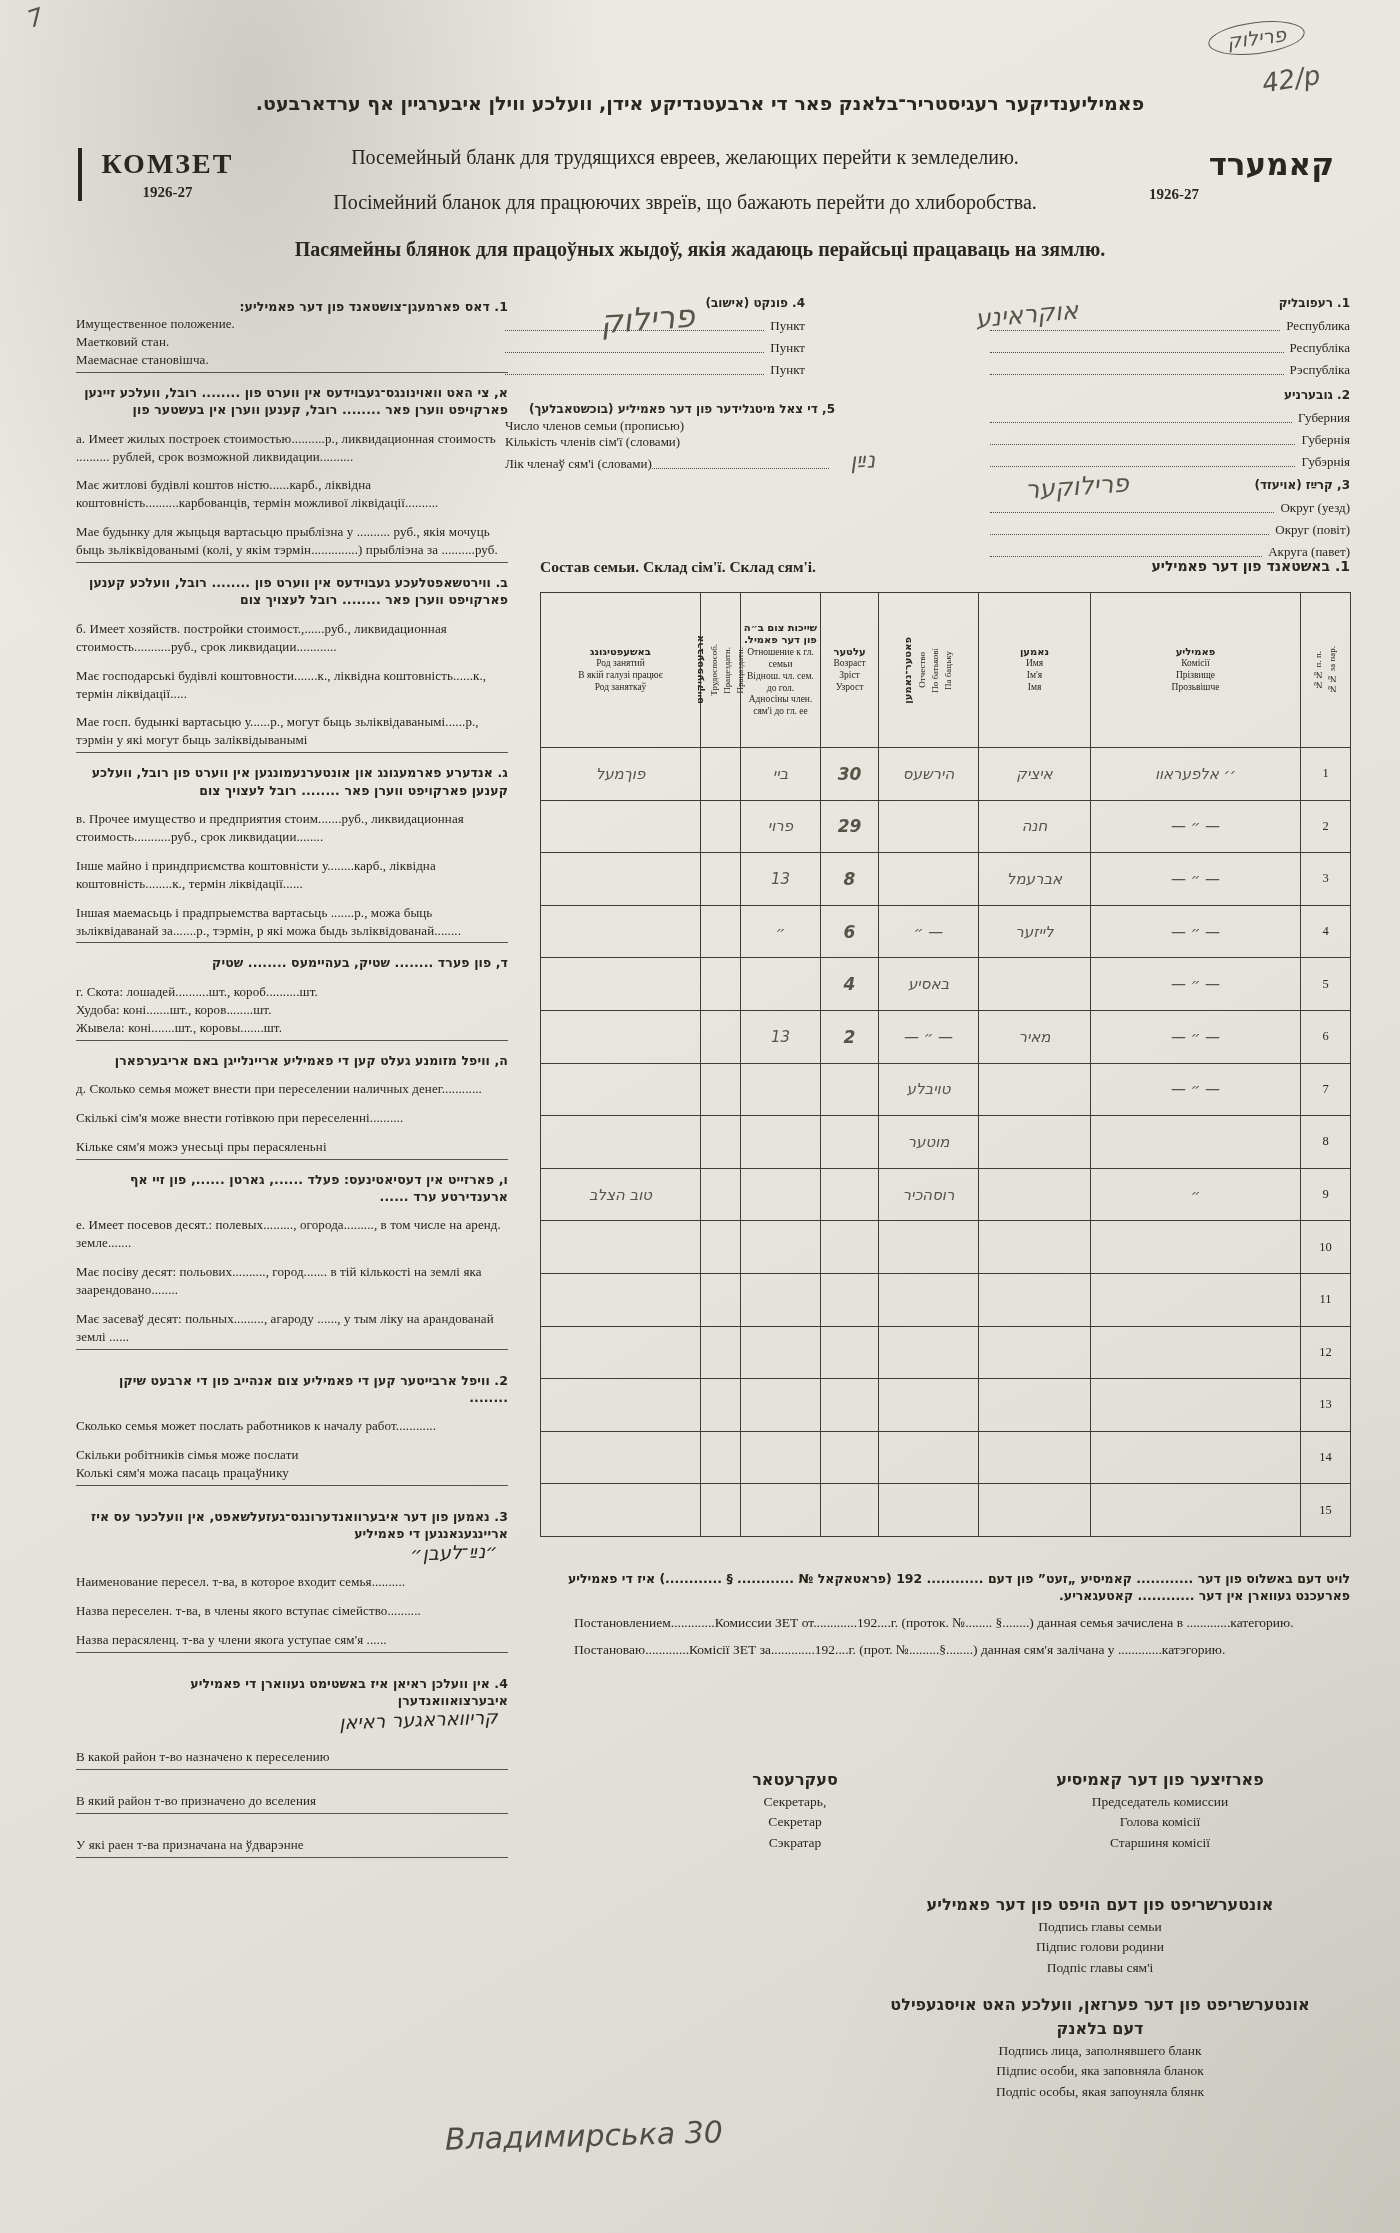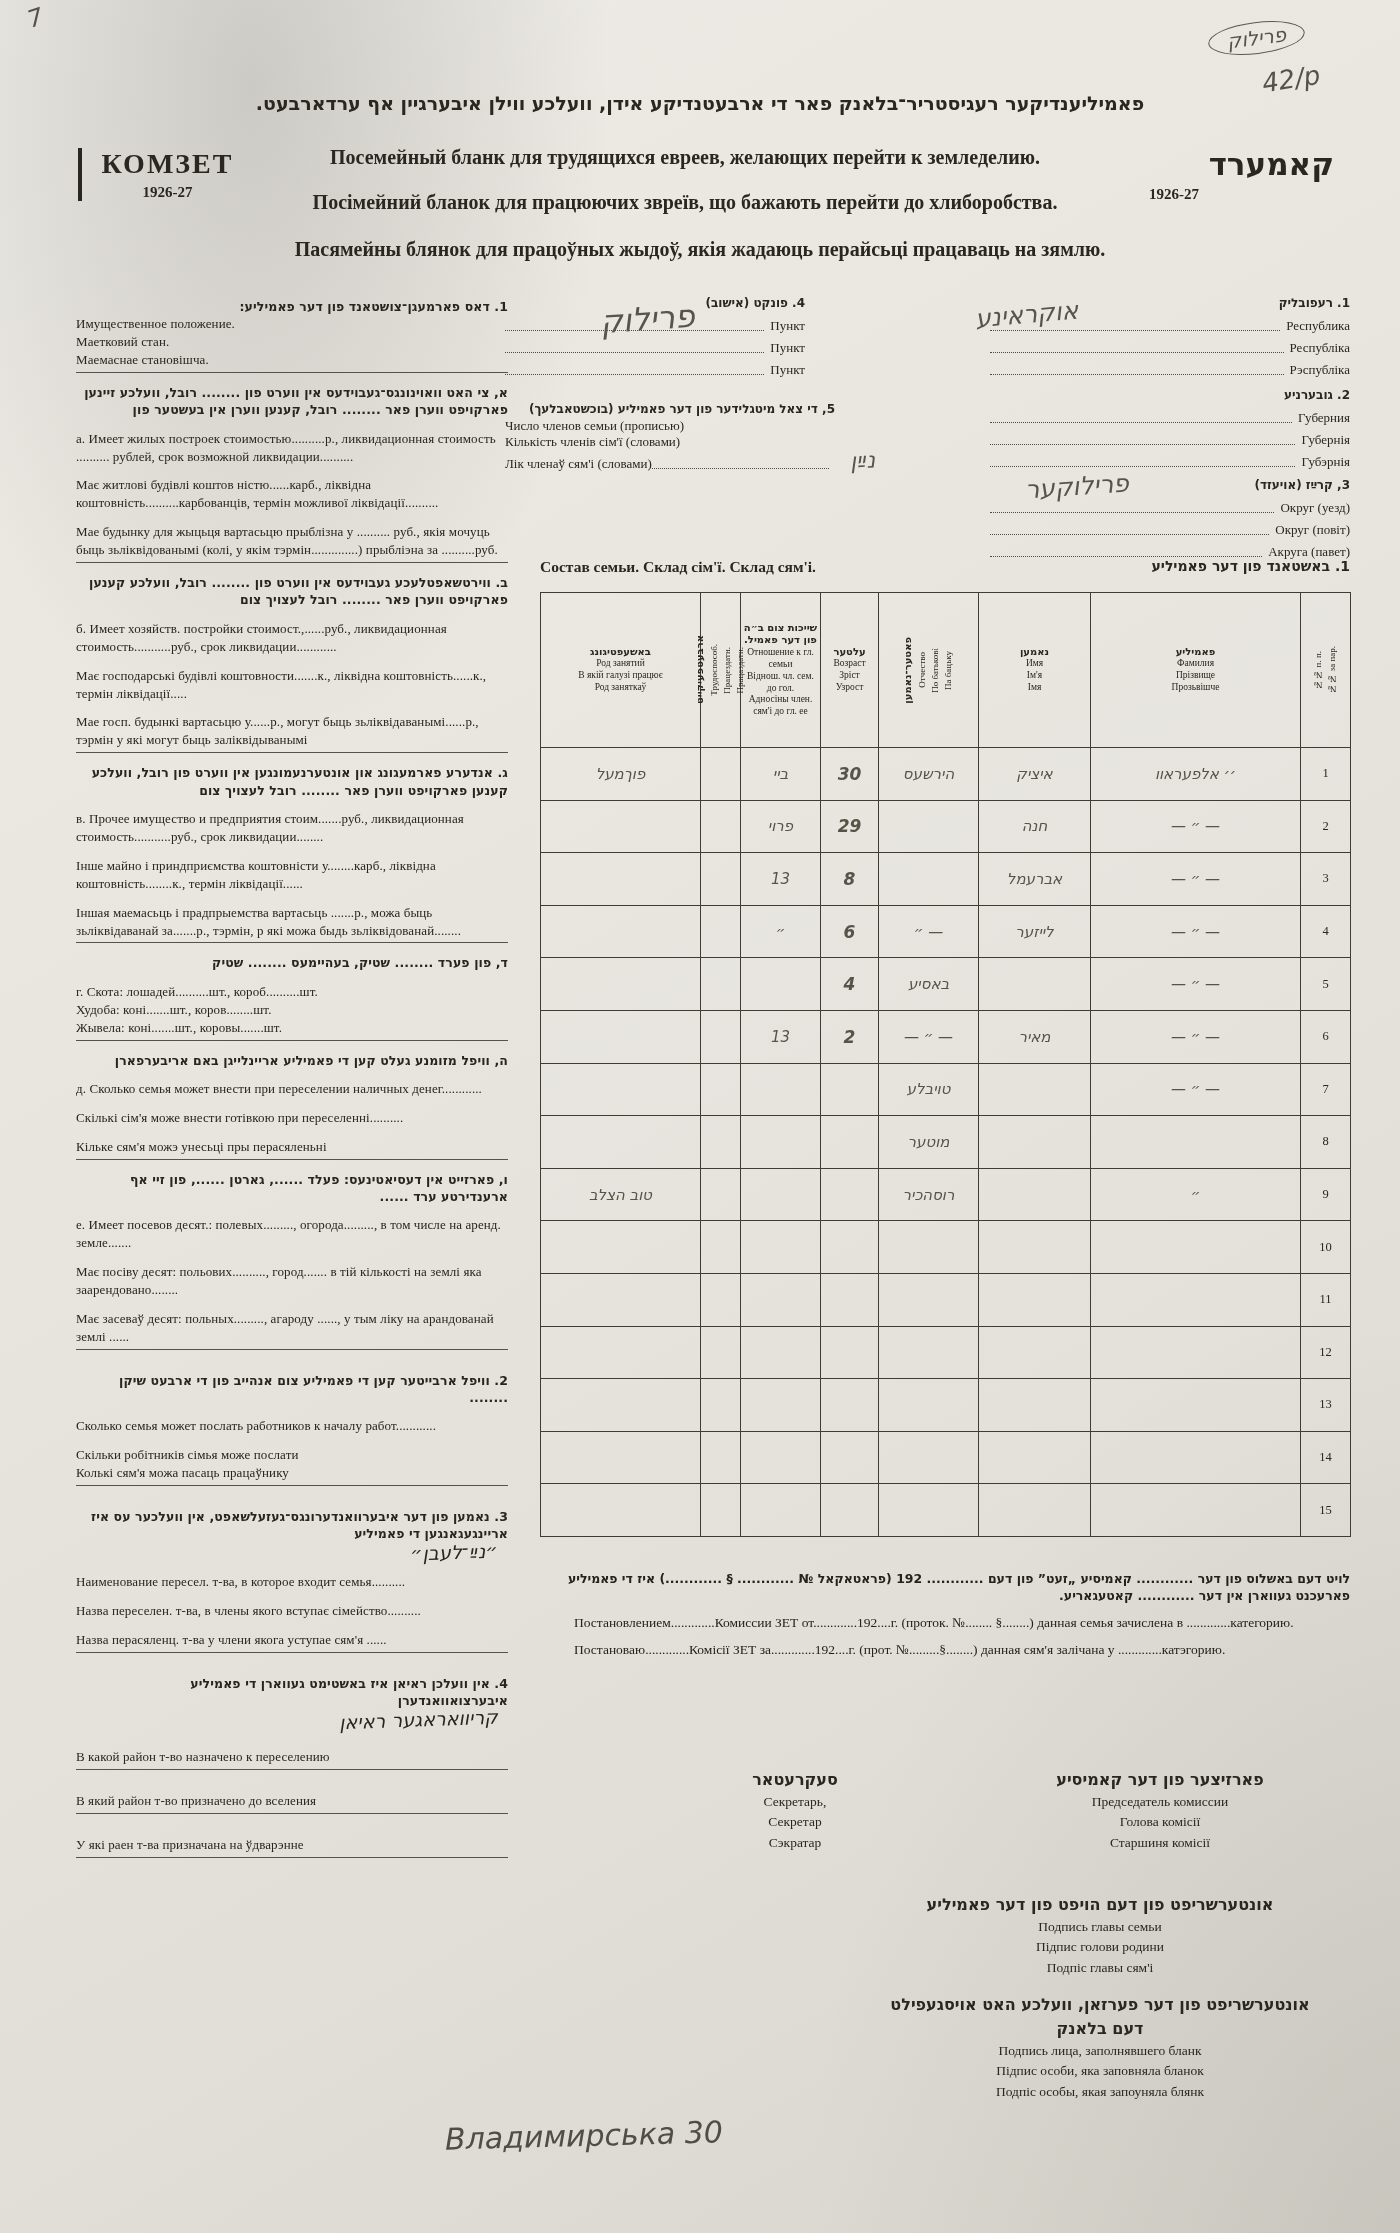--- a/index.html
+++ b/index.html
@@ -16,21 +16,21 @@
                radial-gradient(ellipse at 100% 100%, rgba(60,58,52,.10) 0%, rgba(60,58,52,0) 30%);
   }
   .yi { direction:rtl; text-align:right; font-family:"DejaVu Sans", sans-serif; }
   .hand { font-family:"DejaVu Sans", sans-serif; font-style:italic; color:#575349; }
 
   
   .m-yi { position:absolute; left:100px; top:92px; width:1200px; text-align:center; font-weight:bold; font-size:19px; }
   .komzet { position:absolute; left:78px; top:148px; width:165px; text-align:center; border-left:4px solid #2a2620; padding-left:10px; }
   .komzet .word { font-size:28px; font-weight:bold; letter-spacing:2px; }
   .komzet .yrs { font-size:15px; font-weight:bold; margin-top:4px; }
-  .m-center { position:absolute; left:245px; top:146px; width:880px; text-align:center; font-weight:bold; }
+  .m-center { position:absolute; left:245px; top:146px; width:880px; text-align:center; font-weight:normal; }
   .m-center .t1 { font-size:20px; }
   .m-center .t2 { font-size:20px; margin-top:22px; }
   .kamerd { position:absolute; right:66px; top:146px; width:185px; text-align:center; }
   .kamerd .word { font-size:31px; font-weight:bold; }
   .kamerd .yrs { font-size:15px; font-weight:bold; margin-top:4px; text-align:left; }
   .m-be { position:absolute; left:150px; top:238px; width:1100px; text-align:center; font-weight:bold; font-size:20px; }
 
   
   .scrib { position:absolute; font-family:"DejaVu Sans", sans-serif; font-style:italic; color:#55524c; }
   .s-tl { left:28px; top:4px; font-size:24px; transform:rotate(-18deg); }
@@ -303,21 +303,21 @@
             </div>
           </th>
           <th>
             <div class="hy">נאמען</div>
             <div>Имя</div>
             <div>Ім'я</div>
             <div>Імя</div>
           </th>
           <th>
             <div class="hy">פאמיליע</div>
-            <div>Фамилия</div>
+            <div>Комісії</div>
             <div>Прізвище</div>
             <div>Прозьвішче</div>
           </th>
           <th>
             <div class="vertwrap">
               <span class="vert">№№ п. п.</span>
               <span class="vert">№№ за пар.</span>
             </div>
           </th>
         </tr>

